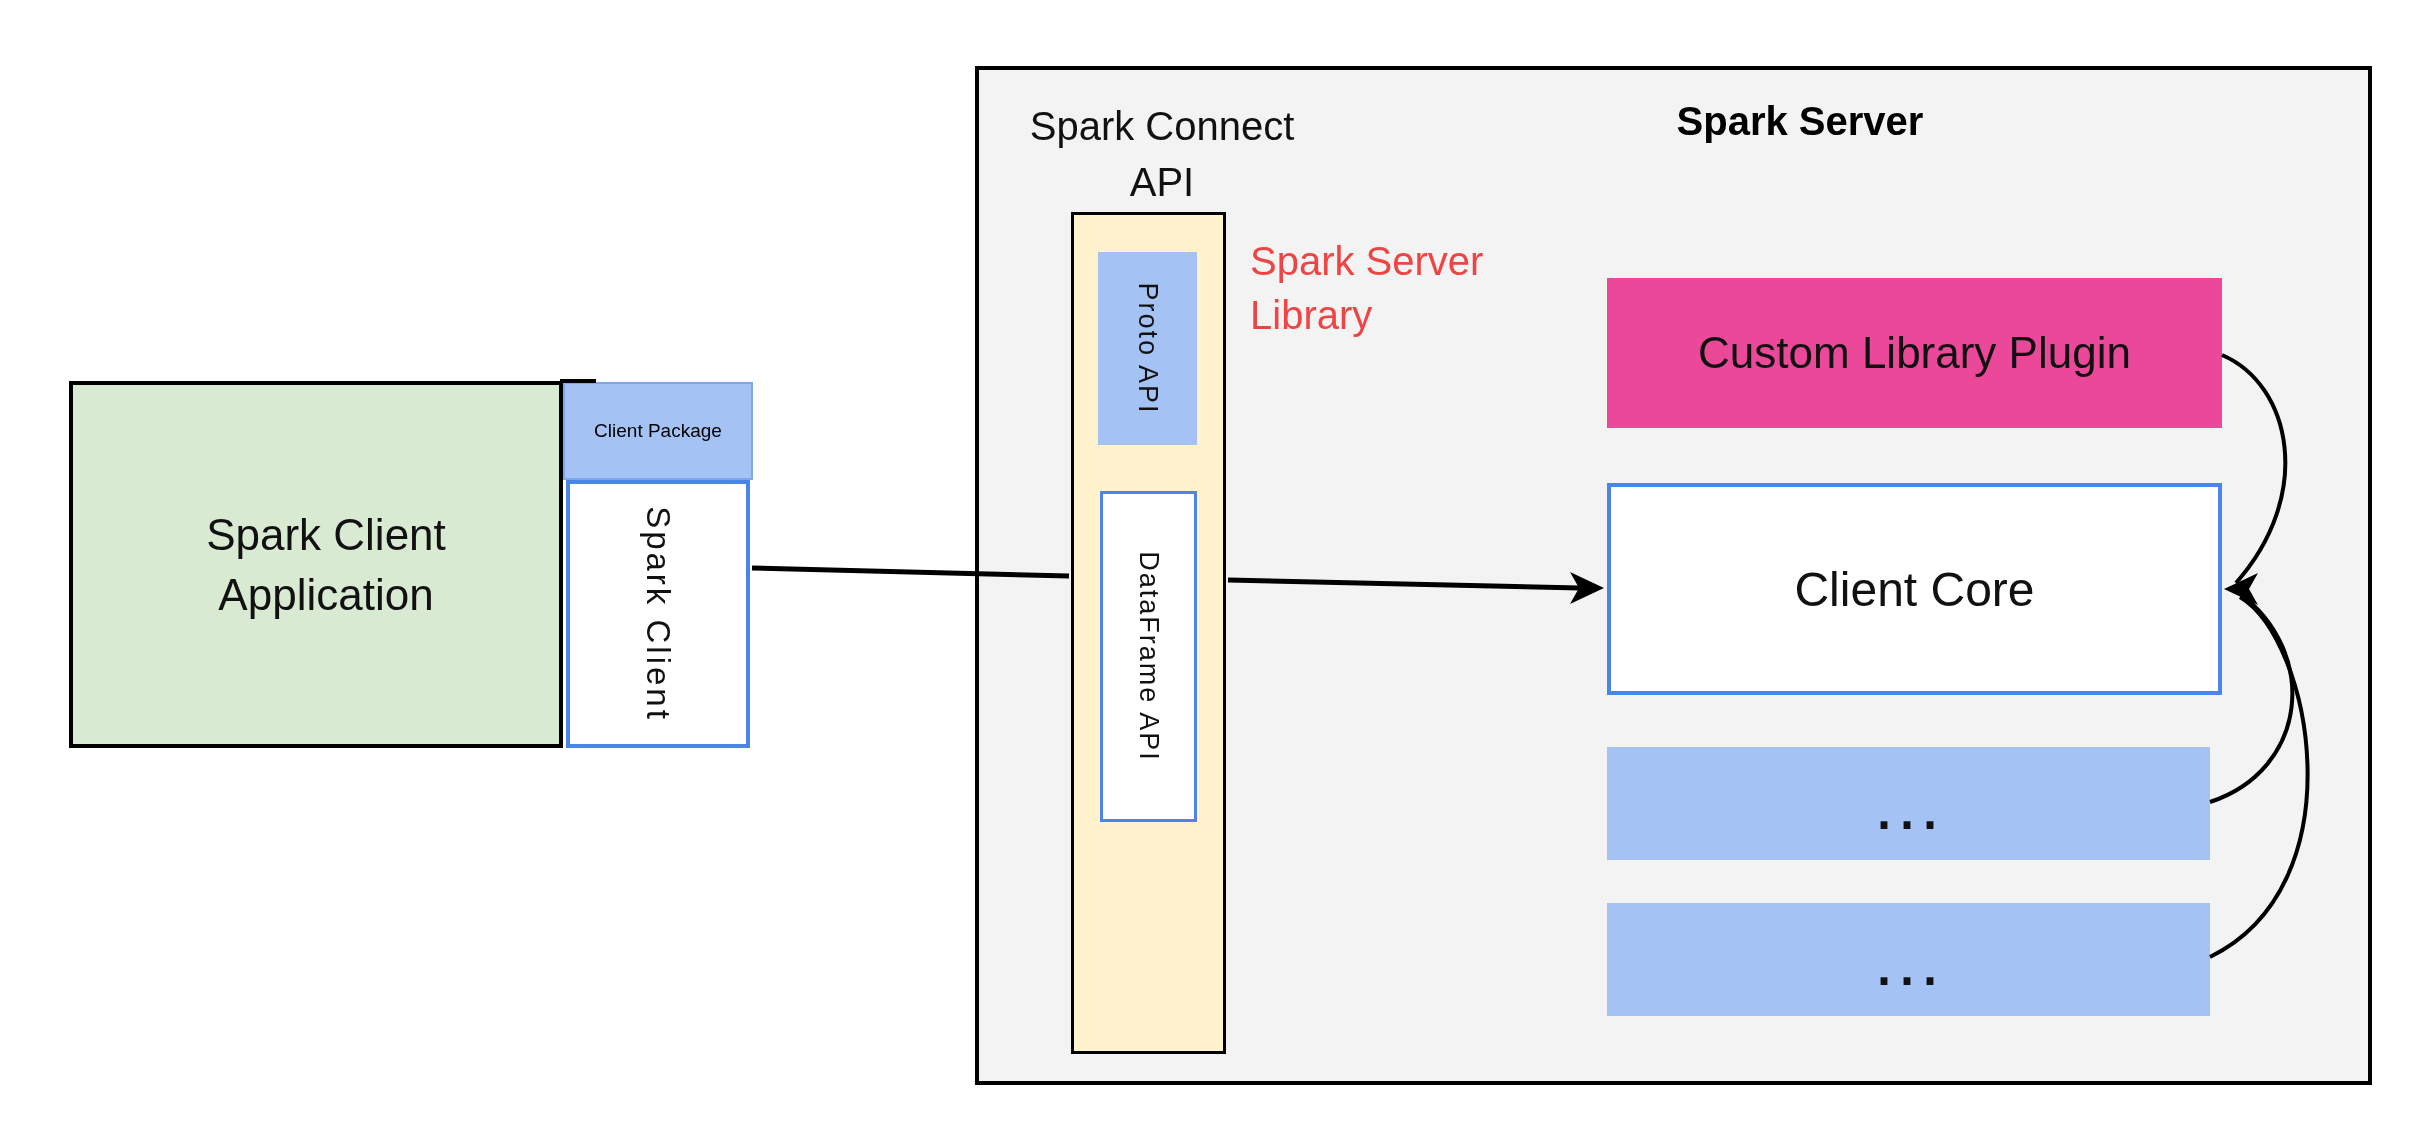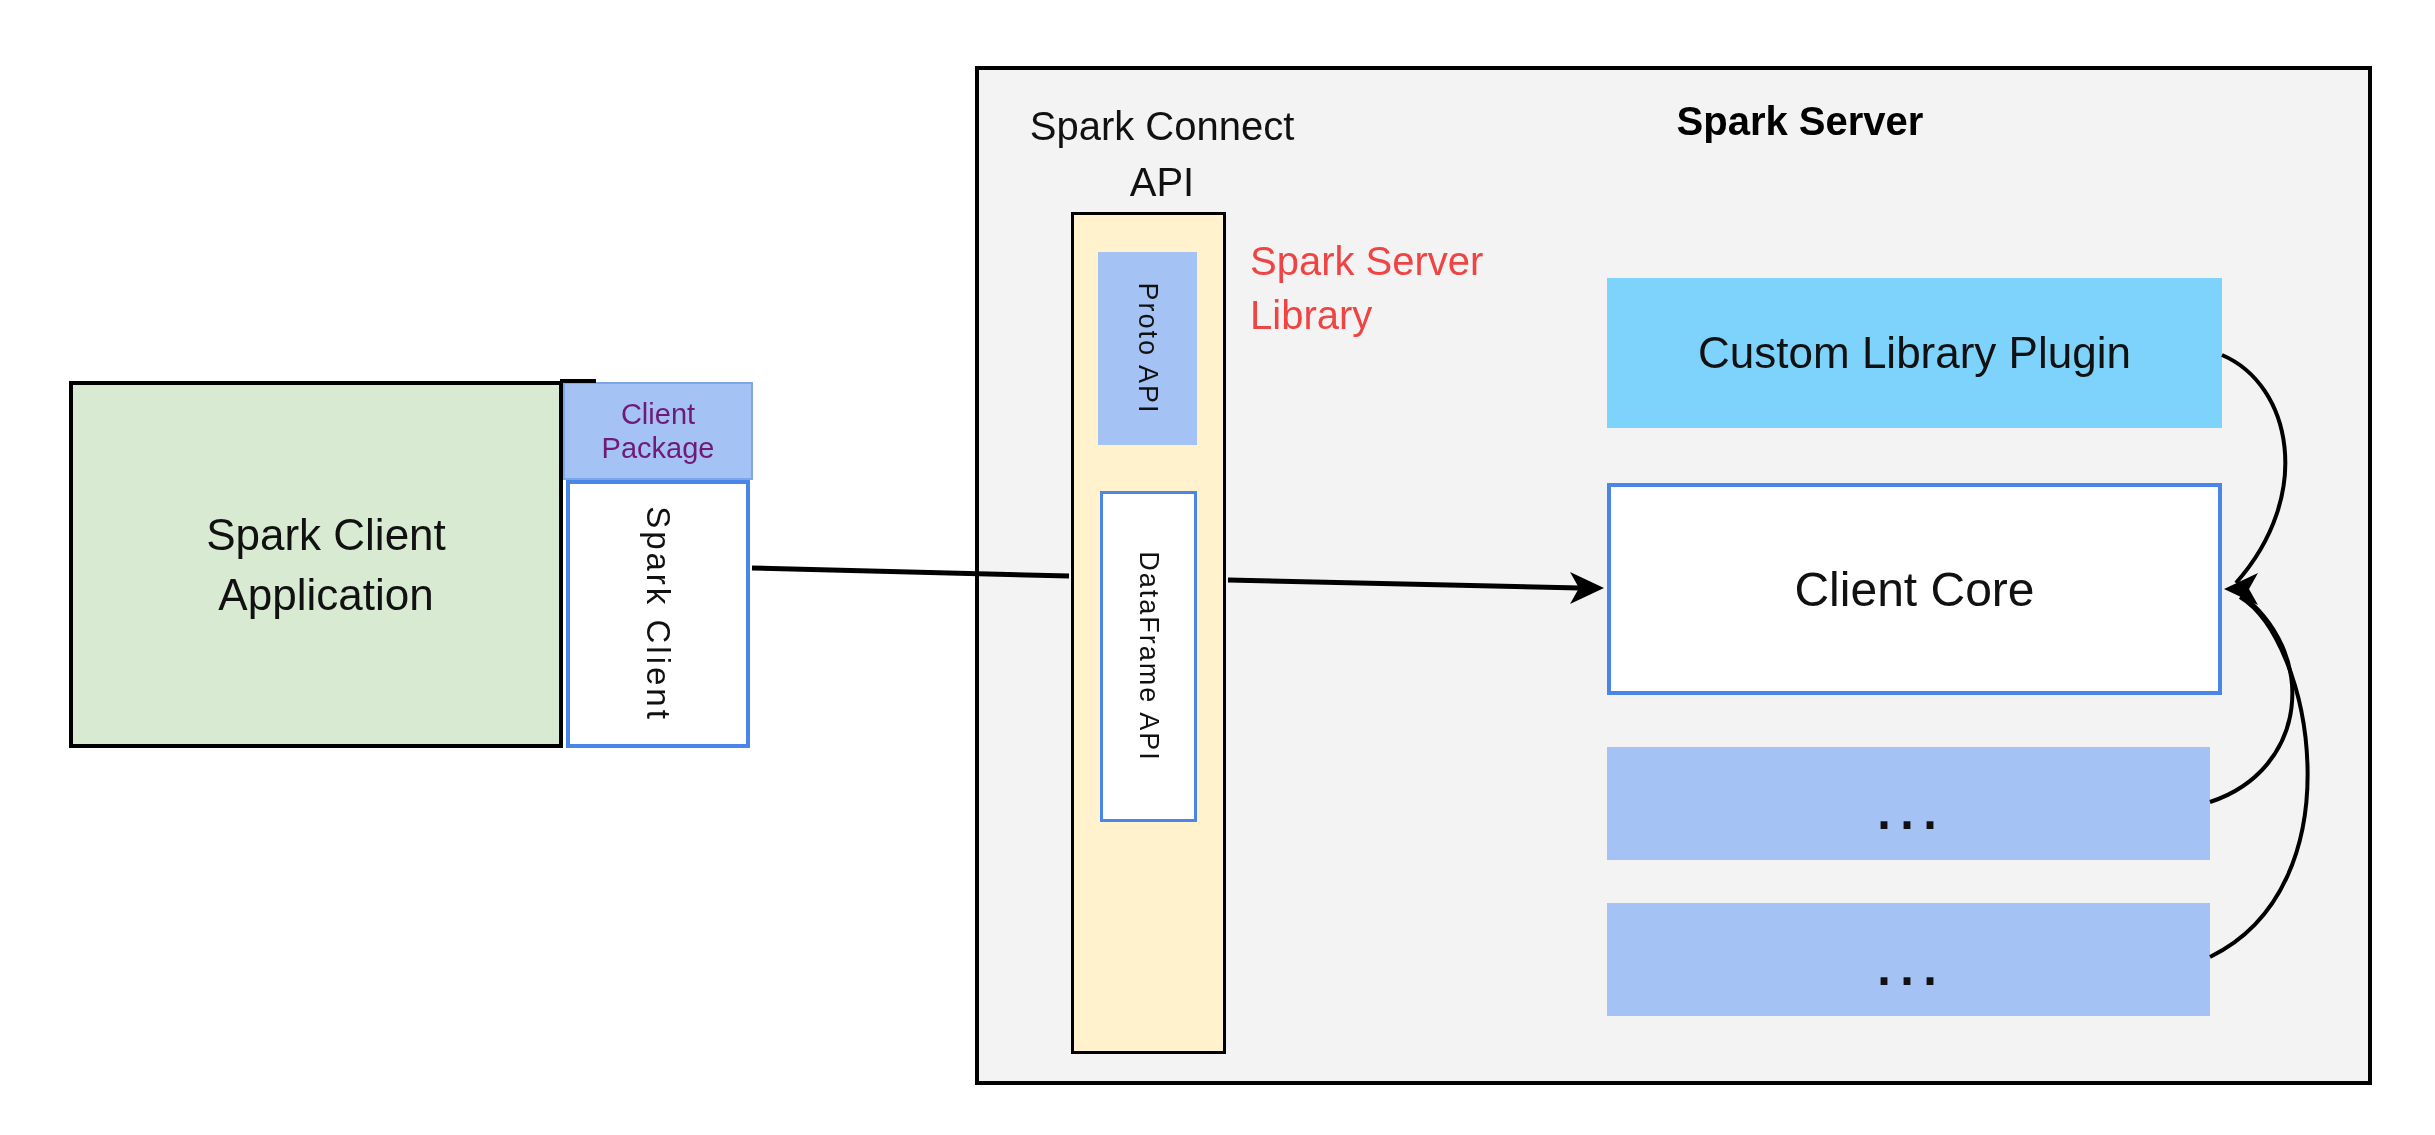--- a/index.html
+++ b/index.html
@@ -28,21 +28,21 @@
     font-size: 44px; line-height: 60px; color: #111111;
     text-align: center; width: 340px;
   }
   .client-package-box {
     left: 563px; top: 382px; width: 190px; height: 98px;
     background: #a4c2f4;
     border: 2px solid #7da7e8;
     display: flex; align-items: center; justify-content: center;
   }
   .client-package-box .label {
-    font-size: 29px; line-height: 34px; color: #701a75;
+    font-size: 19px; line-height: 34px; color: #000000;
     text-align: center; width: 160px;
   }
   .spark-client-box {
     left: 566px; top: 480px; width: 184px; height: 268px;
     background: #ffffff;
     border: 4px solid #4a86e8;
     display: flex; align-items: center; justify-content: center;
   }
   .vertical-label {
     transform: rotate(90deg);
@@ -92,21 +92,21 @@
   .dataframe-box .vertical-label { font-size: 27px; letter-spacing: 2px; }
   .server-library-label {
     left: 1250px; top: 234px; width: 290px;
     font-size: 40px; line-height: 54px; color: #ef4444;
     text-align: left;
   }
 
   
   .plugin-box {
     left: 1607px; top: 278px; width: 615px; height: 150px;
-    background: #7dd3fc;
+    background: #ec4899;
     display: flex; align-items: center; justify-content: center;
   }
   .plugin-box .label { font-size: 44px; color: #111111; }
   .core-box {
     left: 1607px; top: 483px; width: 615px; height: 212px;
     background: #ffffff;
     border: 4px solid #4a86e8;
     display: flex; align-items: center; justify-content: center;
   }
   .core-box .label { font-size: 48px; color: #111111; }

